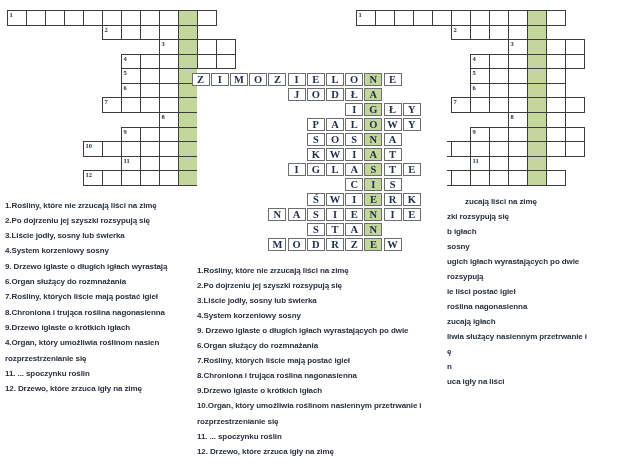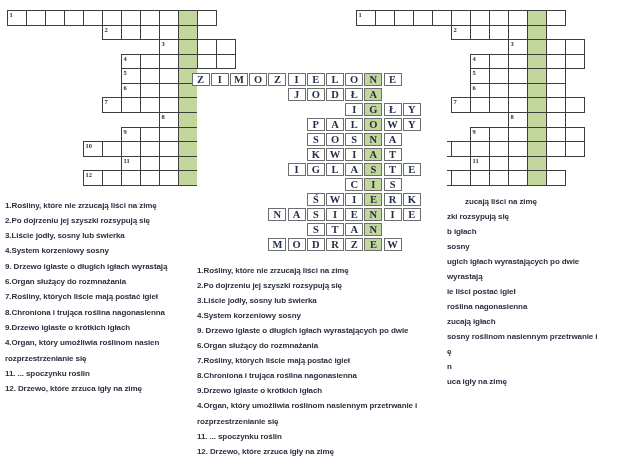--- a/index.html
+++ b/index.html
@@ -237,28 +237,28 @@
       <div class="clue z1" style="left: 5px; top: 353.5px;">rozprzestrzenianie się</div>
       <div class="clue z1" style="left: 5px; top: 368.8px;">11. ... spoczynku roślin</div>
       <div class="clue z1" style="left: 5px; top: 384.1px;">12. Drzewo, które zrzuca igły na zimę</div>
     </div>
   <div id="right-clues">
       <div class="clue z1" style="left: 465px; top: 196.5px;">zucają liści na zimę</div>
       <div class="clue z1" style="left: 447px; top: 211.55px;">zki rozsypują się</div>
       <div class="clue z1" style="left: 447px; top: 226.6px;">b igłach</div>
       <div class="clue z1" style="left: 447px; top: 241.65px;">sosny</div>
       <div class="clue z1" style="left: 447px; top: 256.7px;">ugich igłach wyrastających po dwie</div>
-      <div class="clue z1" style="left: 447px; top: 271.75px;">wyrastają</div>
+      <div class="clue z1" style="left: 447px; top: 271.75px;">rozsypują</div>
       <div class="clue z1" style="left: 447px; top: 286.8px;">ie liści postać igieł</div>
       <div class="clue z1" style="left: 447px; top: 301.85px;">roślina nagonasienna</div>
       <div class="clue z1" style="left: 447px; top: 316.9px;">zucają igłach</div>
-      <div class="clue z1" style="left: 447px; top: 331.95px;">sosny roślinom nasiennym przetrwanie i</div>
+      <div class="clue z1" style="left: 447px; top: 331.95px;">liwia służący nasiennym przetrwanie i</div>
       <div class="clue z1" style="left: 447px; top: 347px;">ę</div>
       <div class="clue z1" style="left: 447px; top: 362.05px;">n</div>
-      <div class="clue z1" style="left: 447px; top: 377.1px;">uca igły na zimę</div>
+      <div class="clue z1" style="left: 447px; top: 377.1px;">uca igły na liści</div>
     </div>
   <div id="overlay-panel"></div>
   <div id="filled-grid">
       <div class="acell" style="left: 191.6px; top: 72.6px;">Z</div>
       <div class="acell" style="left: 210.8px; top: 72.6px;">I</div>
       <div class="acell" style="left: 230px; top: 72.6px;">M</div>
       <div class="acell" style="left: 249.2px; top: 72.6px;">O</div>
       <div class="acell" style="left: 268.4px; top: 72.6px;">Z</div>
       <div class="acell" style="left: 287.6px; top: 72.6px;">I</div>
       <div class="acell" style="left: 306.8px; top: 72.6px;">E</div>
@@ -330,18 +330,18 @@
   <div id="center-clues">
       <div class="clue z3" style="left: 197px; top: 266px;">1.Rośliny, które nie zrzucają liści na zimę</div>
       <div class="clue z3" style="left: 197px; top: 281.05px;">2.Po dojrzeniu jej szyszki rozsypują się</div>
       <div class="clue z3" style="left: 197px; top: 296.1px;">3.Liście jodły, sosny lub świerka</div>
       <div class="clue z3" style="left: 197px; top: 311.15px;">4.System korzeniowy sosny</div>
       <div class="clue z3" style="left: 197px; top: 326.2px;">9. Drzewo iglaste o długich igłach wyrastających po dwie</div>
       <div class="clue z3" style="left: 197px; top: 341.25px;">6.Organ służący do rozmnażania</div>
       <div class="clue z3" style="left: 197px; top: 356.3px;">7.Rośliny, których liście mają postać igieł</div>
       <div class="clue z3" style="left: 197px; top: 371.35px;">8.Chroniona i trująca roślina nagonasienna</div>
       <div class="clue z3" style="left: 197px; top: 386.4px;">9.Drzewo iglaste o krótkich igłach</div>
-      <div class="clue z3" style="left: 197px; top: 401.45px;">4.Organ, który umożliwia roślinom nasiennym przetrwanie i</div>
+      <div class="clue z3" style="left: 197px; top: 401.45px;">10.Organ, który umożliwia roślinom nasiennym przetrwanie i</div>
       <div class="clue z3" style="left: 197px; top: 416.5px;">rozprzestrzenianie się</div>
       <div class="clue z3" style="left: 197px; top: 431.55px;">11. ... spoczynku roślin</div>
       <div class="clue z3" style="left: 197px; top: 446.6px;">12. Drzewo, które zrzuca igły na zimę</div>
     </div>
 </div>
 
 </body></html>

